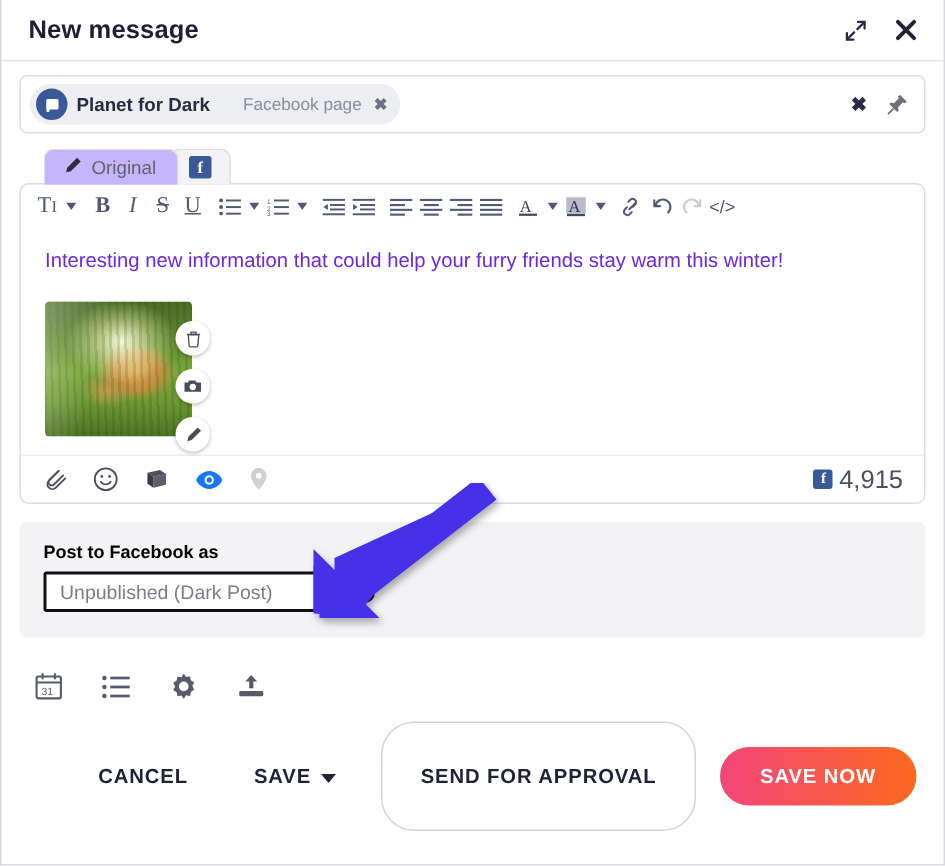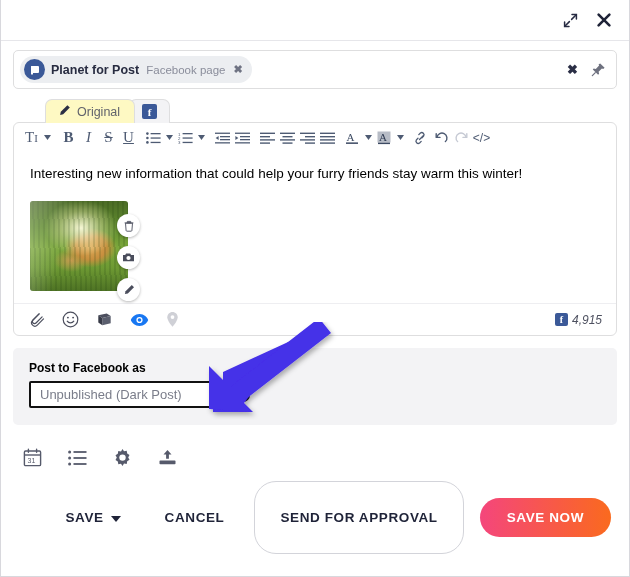--- a/index.html
+++ b/index.html
@@ -52,21 +52,21 @@
     border-radius: 14px;
     height: 27px;
     padding: 0 9px 0 4px;
   }
   .chip-avatar {
     width: 21px; height: 21px; border-radius: 50%;
     background: #3b5998;
     display: flex; align-items: center; justify-content: center;
   }
   .chip-name { font-size: 12.5px; font-weight: 700; color: #282c41; }
-  .chip-type { font-size: 11.5px; color: #8a8d9b; margin-left: 1px; }
+  .chip-type { font-size: 11.5px; color: #8a8d9b; margin-left: 16px; }
   .chip-x { font-size: 11px; color: #6f7383; margin-left: 2px; cursor: pointer; font-weight: 700; }
   .recipient-actions { margin-left: auto; display: flex; align-items: center; gap: 13px; padding-right: 2px;}
   .rec-x { font-size: 13px; color: #2a2e45; font-weight: 700; cursor: pointer; }
 
   
   .editor-wrap { margin: 10px 12px 0 12px; position: relative; }
   .tabs { display: flex; align-items: flex-end; height: 24px; padding-left: 16px; }
   .tab {
     position: relative;
     height: 24px;
@@ -74,24 +74,23 @@
     padding: 0 14px 0 12px;
     font-size: 12.5px; color: #85878f;
     border: 1px solid #dededf;
     border-bottom: none;
     border-radius: 7px 7px 0 0;
     background: #f3f3f5;
     cursor: pointer;
     margin-right: -6px;
   }
   .tab.active {
-    background: #fef9c3;
+    background: #c4b5fd;
     color: #61636c;
     z-index: 3;
-    margin-left: 16px;
   }
   .tab.fb { padding: 0 12px; z-index: 2; }
   .fb-square {
     width: 15px; height: 15px; border-radius: 2px; background: #3b5998;
     color: #fff; font-size: 11px; font-weight: 700;
     display: flex; align-items: center; justify-content: center;
     font-family: "Liberation Serif", serif;
   }
 
   .editor {
@@ -113,21 +112,21 @@
     display: flex; align-items: center; justify-content: center;
     color: #4e5b73; cursor: pointer; font-size: 13px;
     border: none; background: none;
   }
   .tb-caret { width: 11px; color: #4e5b73; cursor: pointer; display:flex; align-items:center; justify-content:center;}
   .tb-sep { width: 4px; }
   .tb-btn svg { display: block; }
 
   .msg-text {
     padding: 13px 16px 4px 16px;
-    font-size: 13.5px; color: #000000; line-height: 1.35;
+    font-size: 13.5px; color: #6d28d9; line-height: 1.35;
   }
 
   .attachment-area { padding: 14px 16px 8px 16px; }
   .thumb {
     position: relative;
     width: 98px; height: 90px;
     border-radius: 3px;
     overflow: visible;
   }
   .thumb-img {
@@ -170,21 +169,21 @@
   .foot-ic { color: #4c4f5e; cursor: pointer; display: flex; }
   .foot-ic.active { color: #1877f2; }
   .foot-ic.muted { color: #cfd0d6; }
   .counter { margin-left: auto; display: flex; align-items: center; gap: 4px; }
   .counter-fb {
     width: 13px; height: 13px; border-radius: 2px; background: #3b5998;
     color: #fff; font-size: 10px; font-weight: 700;
     display: flex; align-items: center; justify-content: center;
     font-family: "Liberation Serif", serif;
   }
-  .counter-num { font-size: 12px; color: #4e5160; font-style: italic; }
+  .counter-num { font-size: 17px; color: #4e5160; }
 
   
   .dark-panel {
     margin: 12px 12px 0 12px;
     background: #f3f3f5;
     border-radius: 5px;
     padding: 13px 16px 16px 16px;
     height: 77px;
   }
   .dp-label { font-size: 12px; font-weight: 700; color: #000000; margin-bottom: 6px; }
@@ -266,20 +265,21 @@
     pointer-events: none;
     z-index: 50;
   }
 </style>
 </head>
 <body>
 
 <div class="window">
 
   <div class="titlebar">
+    <div class="title">New message</div>
     <div class="titlebar-actions">
       <span class="icon-btn expand-icon">
         <svg width="17" height="17" viewBox="0 0 17 17">
             <path d="M10 2.6h4.4V7" stroke="#272b42" stroke-width="1.5" fill="none" stroke-linecap="round"></path>
             <path d="M7 14.4H2.6V10" stroke="#272b42" stroke-width="1.5" fill="none" stroke-linecap="round"></path>
             <path d="M14.2 2.8L9.6 7.4M2.8 14.2l4.6-4.6" stroke="#272b42" stroke-width="1.5" stroke-linecap="round"></path>
           </svg>
       </span>
       <span class="icon-btn close-icon">
         <svg width="18" height="18" viewBox="0 0 18 18">
@@ -290,21 +290,21 @@
   </div>
 
   <div class="recipient-row">
     <span class="chip">
       <span class="chip-avatar">
         <svg width="12" height="12" viewBox="0 0 12 12">
             <rect x="2" y="2" width="8" height="7" rx="1" fill="#fff"></rect>
             <rect x="2" y="2" width="2" height="8.6" rx="0.6" fill="#fff"></rect>
           </svg>
       </span>
-      <span class="chip-name">Planet for Post</span>
+      <span class="chip-name">Planet for Dark</span>
       <span class="chip-type">Facebook page</span>
       <span class="chip-x">✖</span>
     </span>
     <span class="recipient-actions">
       <span class="rec-x">✖</span>
       <span class="icon-btn">
         <svg width="15" height="15" viewBox="0 0 15 15">
             <path d="M9.2 1.4l4.4 4.4-1.4 1.1-1.3-.5-3.3 3.3.5 2.1-1 .9-5.3-5.3.9-1 2.1.5 3.3-3.3-.5-1.3z" fill="#6e717f"></path>
             <path d="M4.3 10.7L1.3 13.7" stroke="#6e717f" stroke-width="1.2" stroke-linecap="round"></path>
           </svg>
@@ -603,27 +603,27 @@
     </span>
     <span class="bi">
       <svg width="19" height="17" viewBox="0 0 19 17">
           <path d="M9.5 1l4 4.4h-2.6v4.4H8.1V5.4H5.5z" fill="#565a6b"></path>
           <rect x="1.5" y="11.6" width="16" height="3.6" rx="0.8" fill="#565a6b"></rect>
         </svg>
     </span>
   </div>
 
   <div class="actions">
+    <button class="btn-text">CANCEL</button>
     <button class="btn-text btn-save">
       <span>SAVE</span>
       <span><svg width="10" height="6" viewBox="0 0 10 6">
             <path d="M0 0h10L5 6z" fill="#1f2338"></path>
           </svg></span>
     </button>
-    <button class="btn-text">CANCEL</button>
     <button class="btn-outline">SEND FOR APPROVAL</button>
     <button class="btn-primary">SAVE NOW</button>
   </div>
 
   <svg class="arrow-anno" viewBox="0 0 160 98">
     <defs>
       <filter id="shadow" x="-20%" y="-20%" width="160%" height="160%">
         <feDropShadow dx="2" dy="3" stdDeviation="2.5" flood-color="#000" flood-opacity="0.30"></feDropShadow>
       </filter>
     </defs>

